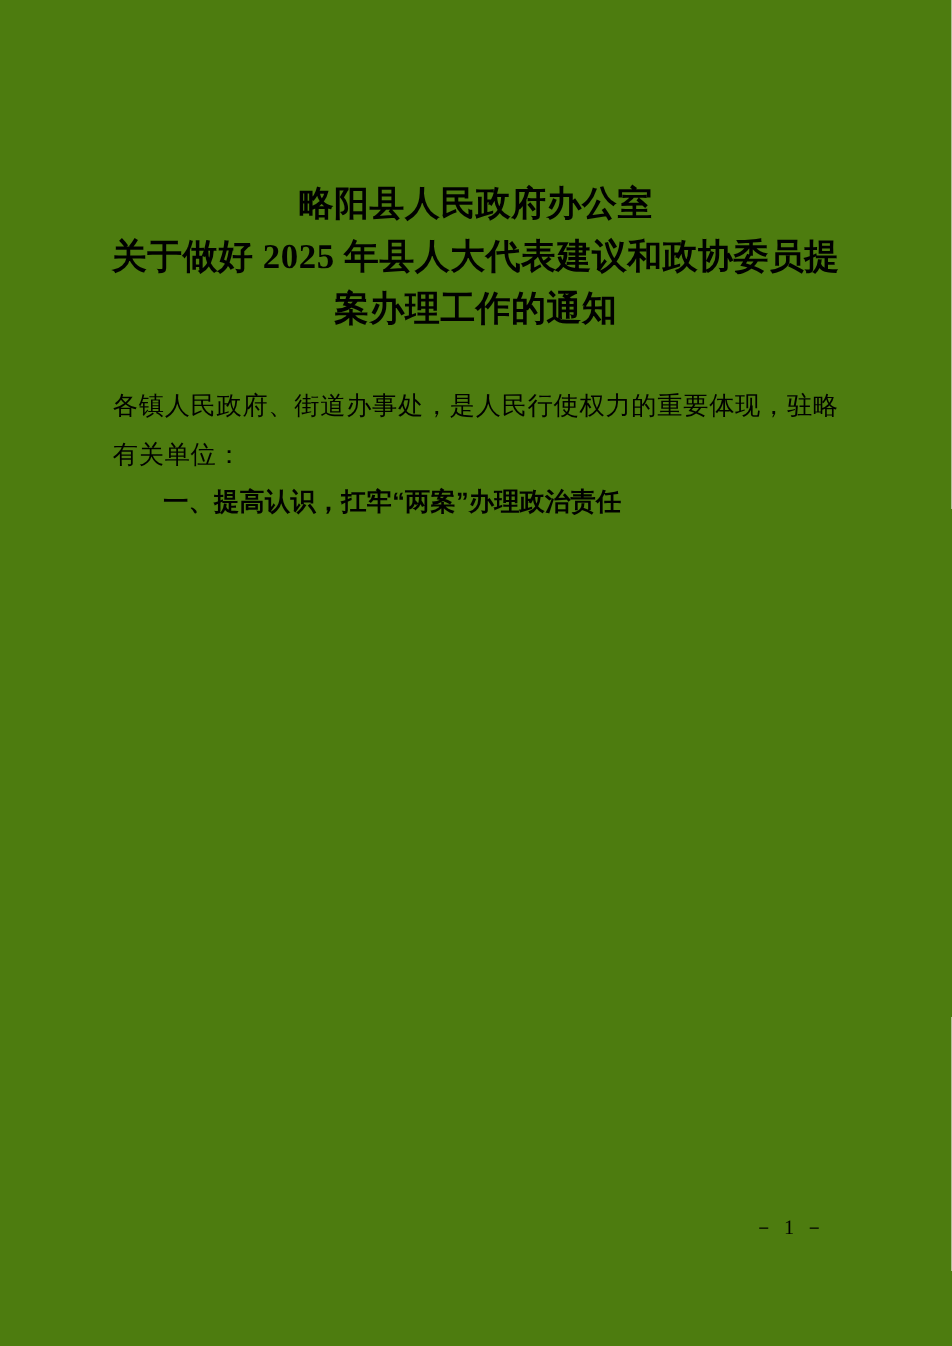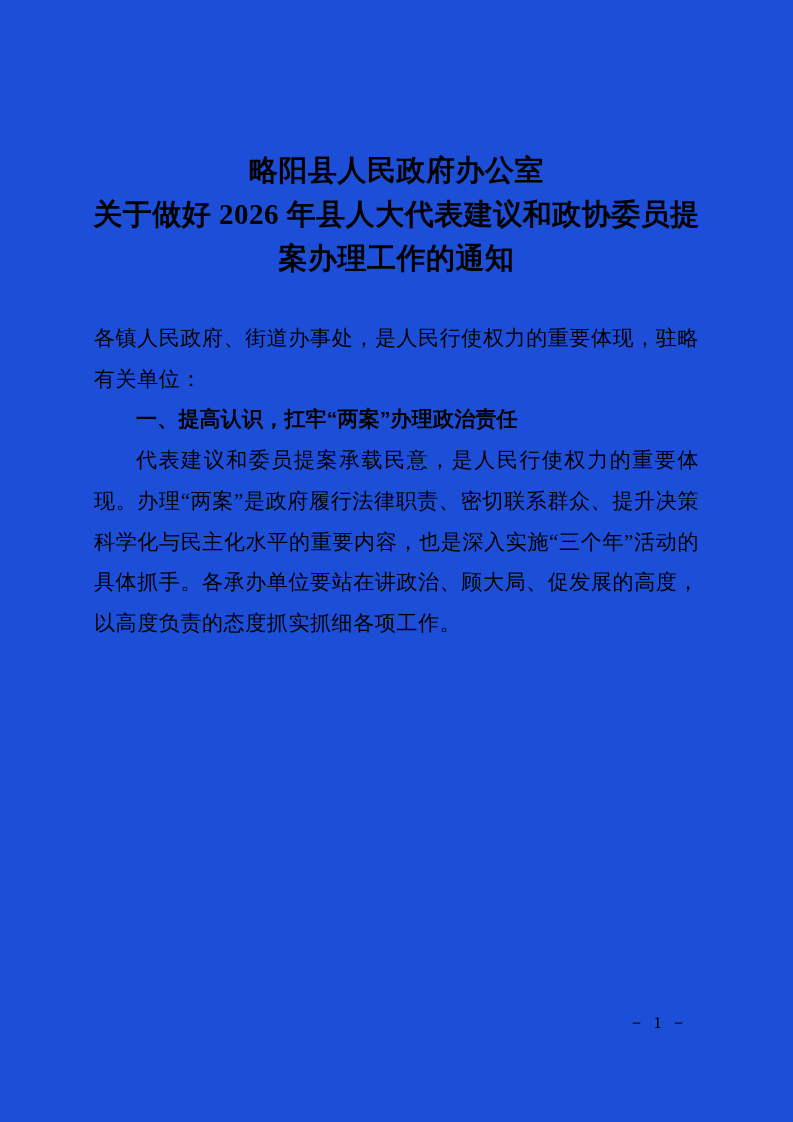--- a/index.html
+++ b/index.html
@@ -5,21 +5,21 @@
   html, body {
     margin: 0;
     padding: 0;
     background: #ffffff;
   }
   .page {
     position: relative;
     width: 793px;
     height: 1122px;
     margin: 0 auto;
-    background: #1d4ed8;
+    background: #4d7c0f;
     color: #000000;
     font-family: "Liberation Serif", "DejaVu Serif", serif;
     overflow: hidden;
     box-sizing: border-box;
   }
   .title-block {
     padding-top: 148px;
     width: 624px;
     margin: 0 auto;
     text-align: center;
@@ -60,25 +60,24 @@
     font-family: "Liberation Serif", "DejaVu Serif", serif;
   }
 </style>
 </head>
 <body>
 
 <div class="page">
 
   <div class="title-block">
     <span class="title-line">略阳县人民政府办公室</span>
-    <span class="title-line">关于做好 2026 年县人大代表建议和政协委员提案办理工作的通知</span>
+    <span class="title-line">关于做好 2025 年县人大代表建议和政协委员提案办理工作的通知</span>
   </div>
 
   <div class="doc-body">
 
   <div class="para salutation">各镇人民政府、街道办事处，是人民行使权力的重要体现，驻略有关单位：</div>
       <div class="para heading">一、提高认识，扛牢“两案”办理政治责任</div>
-      <div class="para body">代表建议和委员提案承载民意，是人民行使权力的重要体现。办理“两案”是政府履行法律职责、密切联系群众、提升决策科学化与民主化水平的重要内容，也是深入实施“三个年”活动的具体抓手。各承办单位要站在讲政治、顾大局、促发展的高度，以高度负责的态度抓实抓细各项工作。</div>
     </div>
 
   <div class="page-number">－ 1 －</div>
 
 </div>
 
 </body></html>

